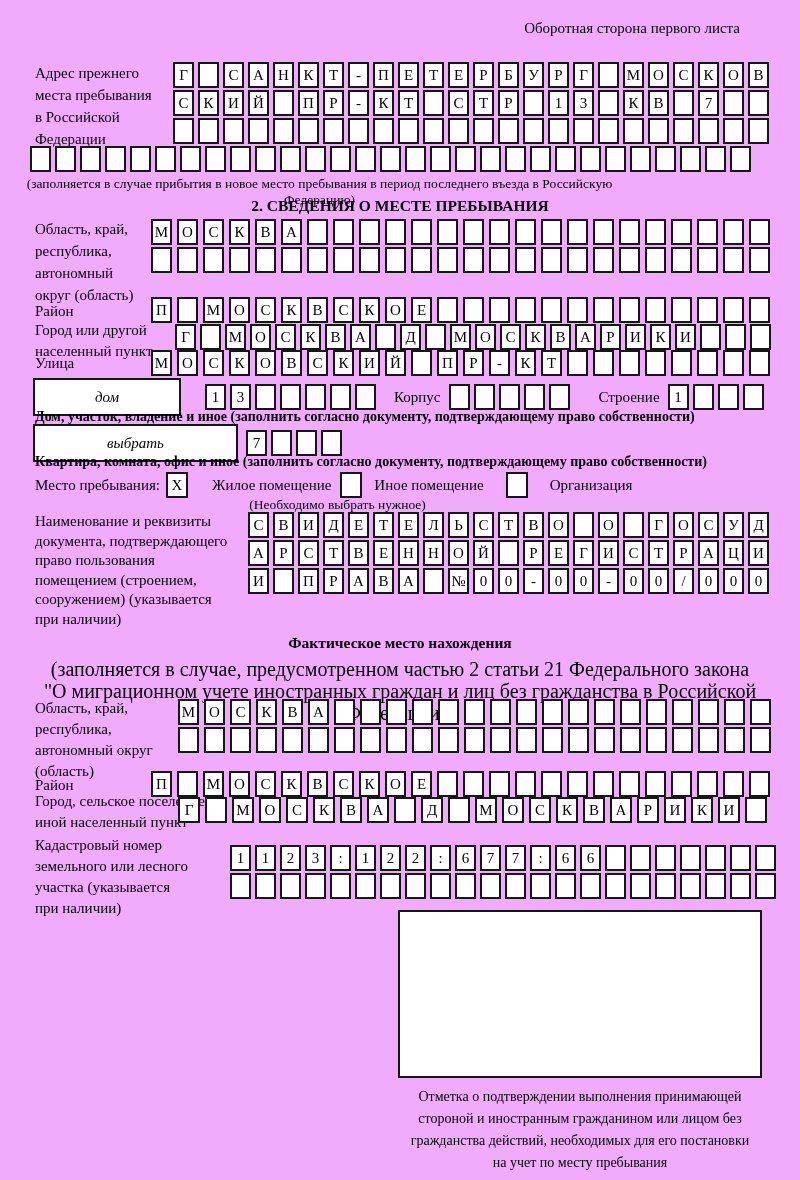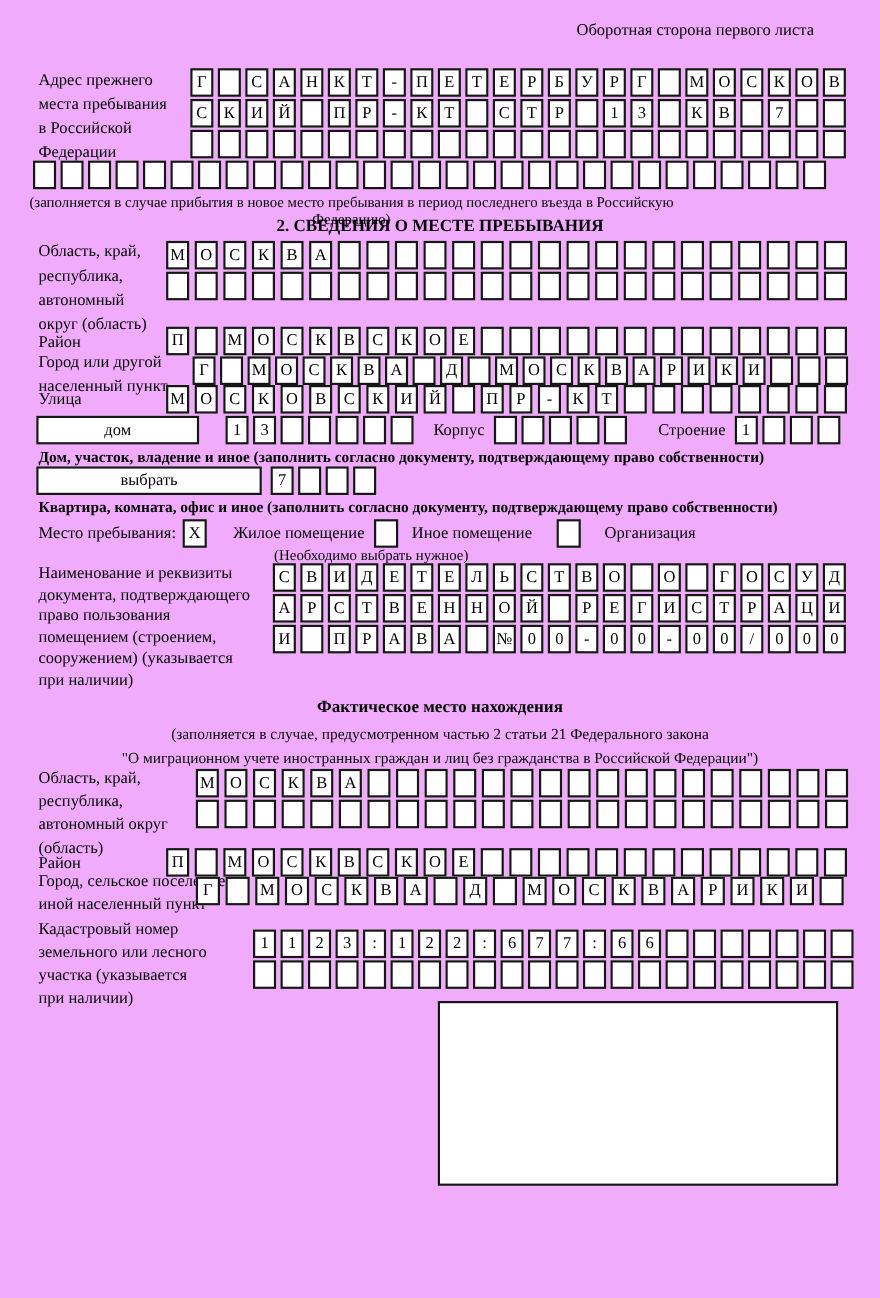--- a/index.html
+++ b/index.html
@@ -9,28 +9,28 @@
   .lbl{font-size:15px;line-height:22px;}
   .lbl .line{white-space:nowrap;}
   .inl-lbl{font-size:15px;line-height:26px;white-space:nowrap;}
   .note{font-size:13.5px;text-align:center;}
   .title{font-size:15.5px;font-weight:bold;text-align:center;}
   .cellrow{display:flex;}
   .cell{box-sizing:border-box;flex:0 0 auto;width:21px;height:26px;border:2px solid #161616;
         margin-right:4px;font-size:15px;line-height:22px;text-align:center;background:#fff;}
   .p26 .cell{margin-right:5px;}
   .p27 .cell{width:22px;margin-right:5px;}
-  .bigbox{box-sizing:border-box;height:26px;border:2px solid #161616;display:flex;
-          align-items:center;justify-content:center;font-size:15px;background:#fff;}
+  .bigbox{box-sizing:border-box;height:38px;border:2px solid #161616;display:flex;
+          align-items:center;justify-content:center;font-size:15px;background:#fff;font-style:italic;}
   .chk{box-sizing:border-box;flex:0 0 auto;width:22px;height:26px;border:2px solid #161616;
        font-size:15px;line-height:22px;text-align:center;background:#fff;}
   .mesto-row{display:flex;align-items:center;}
   .stampbox{box-sizing:border-box;border:2px solid #161616;background:#fff;}
   .caption{font-size:14px;line-height:20px;white-space:nowrap;font-weight:bold;}
-  .center-lines .line{font-size:14px;line-height:22px;text-align:center;}
+  .center-lines .line{font-size:20px;line-height:22px;text-align:center;}
   .stamp-note .line{font-size:14px;line-height:22px;text-align:center;white-space:nowrap;}
 </style>
 </head>
 <body>
 
 <div class="page">
 
   <div class="abs" style="top:20px;left:440px;width:300px;text-align:right;font-size:15px;">Оборотная сторона первого листа</div>
 
   <div class="abs lbl" style="top:62px;left:35px;">
@@ -596,14 +596,20 @@
       <span class="cell"></span>
       <span class="cell"></span>
       <span class="cell"></span>
       <span class="cell"></span>
       <span class="cell"></span>
       <span class="cell"></span>
       <span class="cell"></span>
     </div>
 
   <div class="abs stampbox" style="top:910px;left:398px;width:364px;height:168px;"></div>
+  <div class="abs stamp-note" style="top:1086px;left:385px;width:390px;">
+      <div class="line">Отметка о подтверждении выполнения принимающей</div>
+      <div class="line">стороной и иностранным гражданином или лицом без</div>
+      <div class="line">гражданства действий, необходимых для его постановки</div>
+      <div class="line">на учет по месту пребывания</div>
+    </div>
 
 </div>
 
 </body></html>

